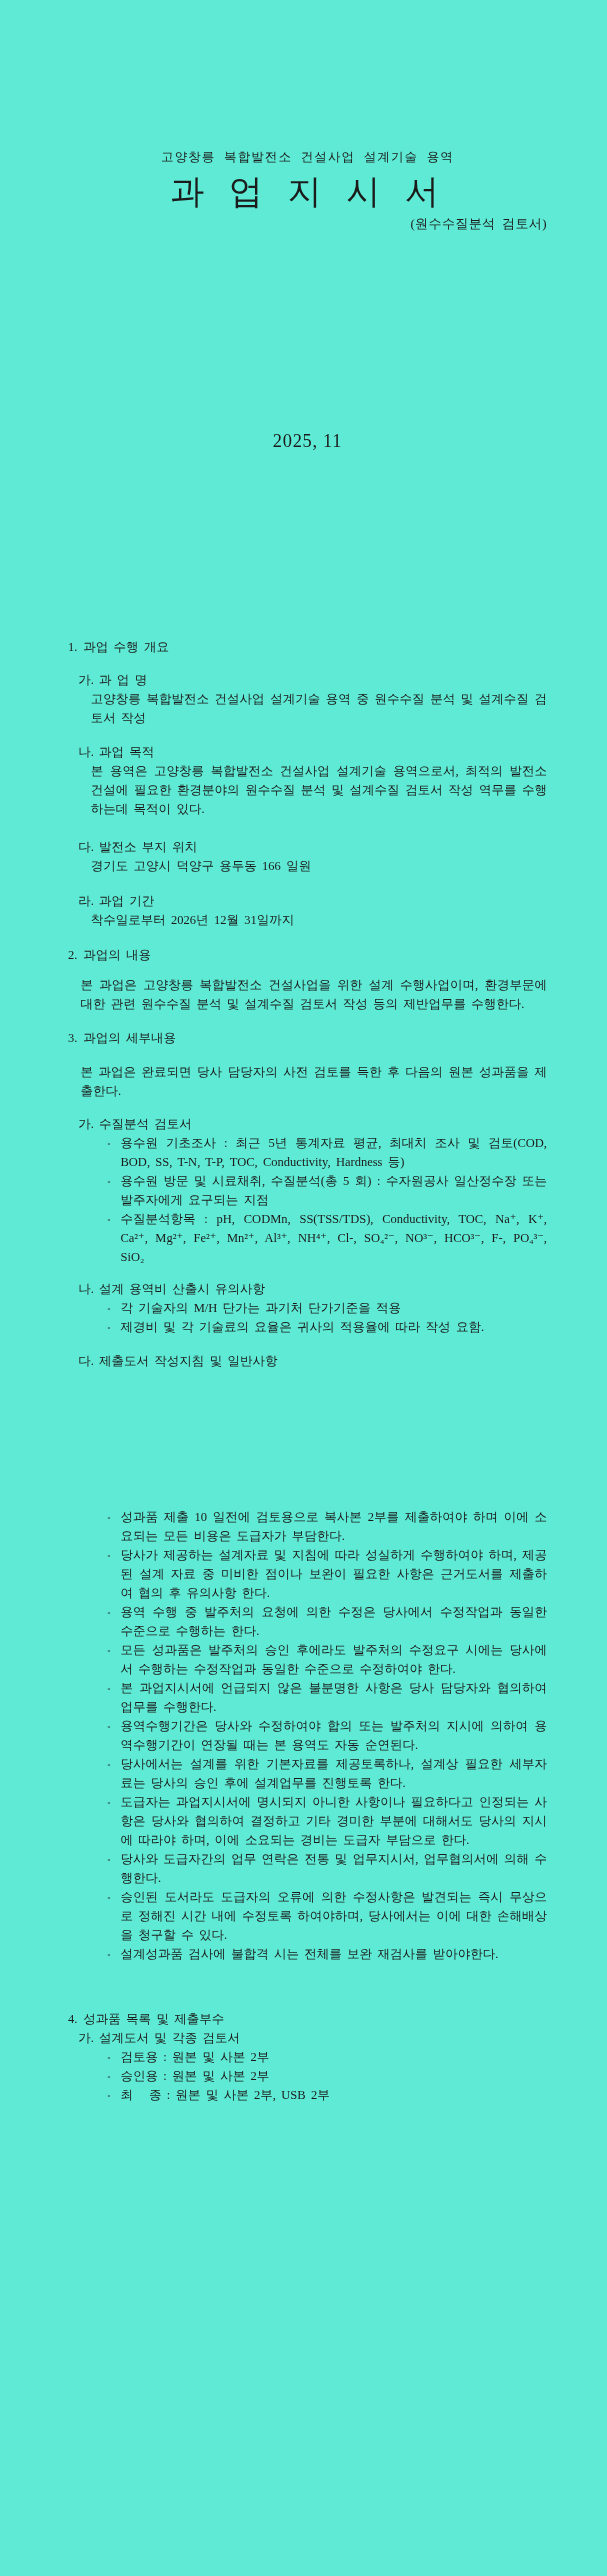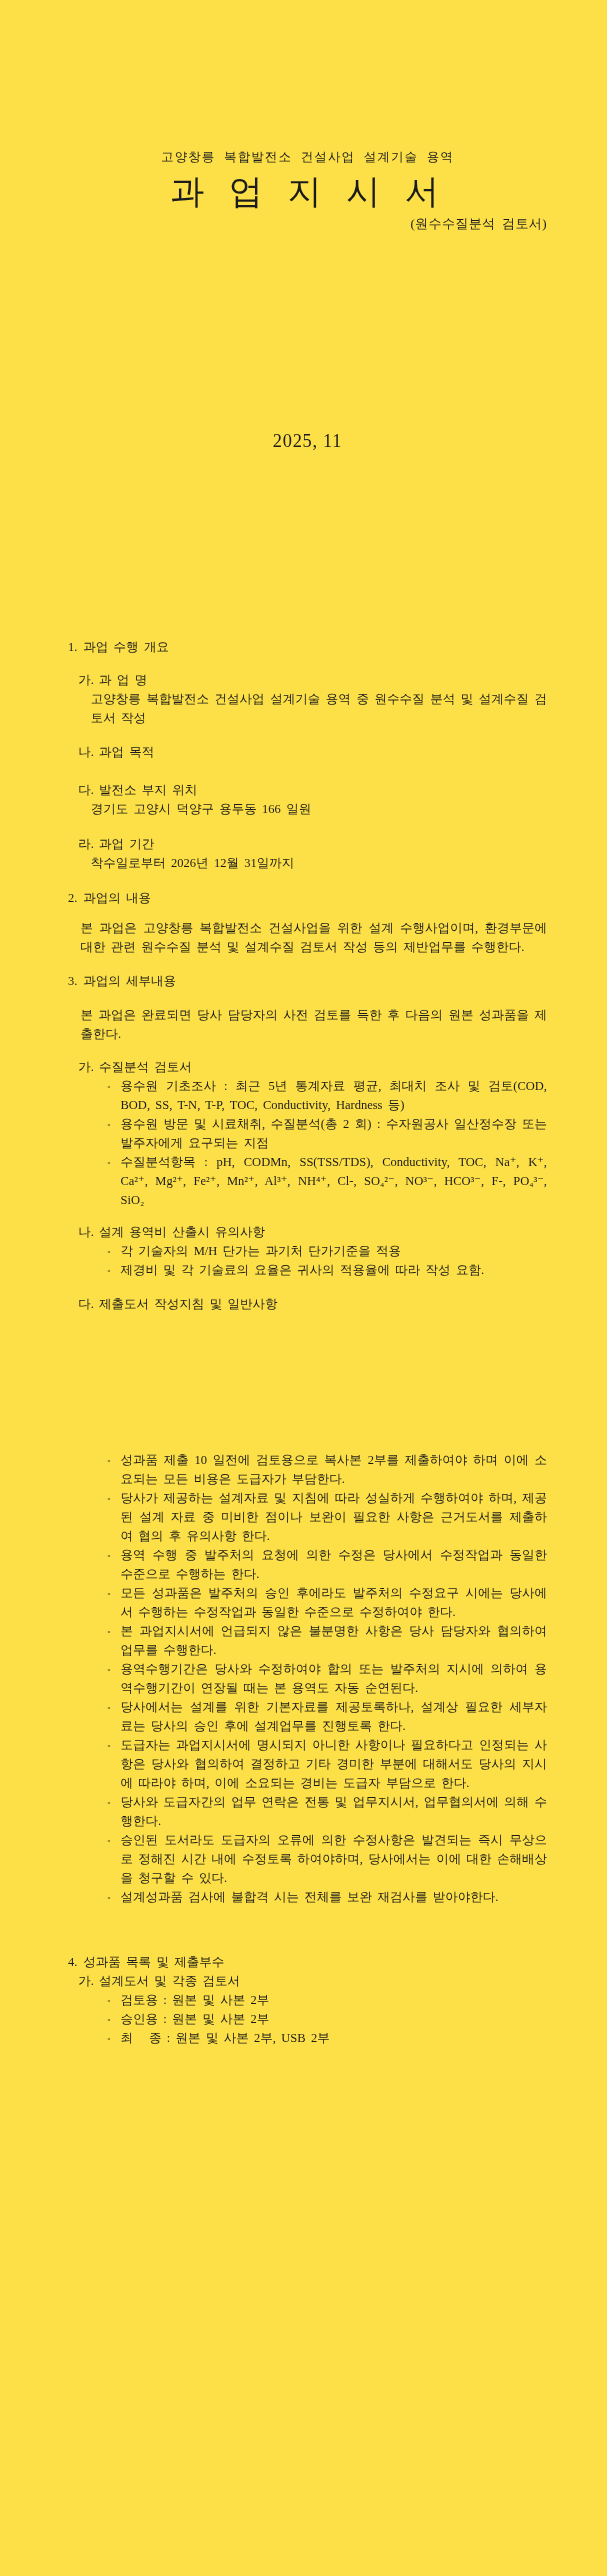--- a/index.html
+++ b/index.html
@@ -1,17 +1,17 @@
 <!DOCTYPE html>
 <html lang="ko" style="font-size:11.8px"><head>
 <meta charset="utf-8">
 <style>
   html,body{margin:0;padding:0;background:#ffffff;}
   .page{
-    width:607px;height:2576px;margin:0 auto;background:#fde047;
+    width:607px;height:2576px;margin:0 auto;background:#5eead4;
     box-sizing:border-box;position:relative;overflow:hidden;
     padding:149px 60px 0 68px;
     font-family:"Liberation Serif","DejaVu Serif",serif;
     color:#1b1b1b;
   }
   
   .proj-line{text-align:center;font-size:12.5px;letter-spacing:1.1px;word-spacing:4.4px;}
   .main-title{text-align:center;font-size:34px;letter-spacing:5.9px;word-spacing:4.4px;margin-top:6px;line-height:1.15;}
   .subtitle{text-align:right;font-size:13px;margin-top:3.7px;letter-spacing:0.4px;word-spacing:2.9px;}
   .issue-date{text-align:center;font-size:18.4px;margin-top:198px;letter-spacing:0.7px;}
@@ -67,20 +67,21 @@
       <div class="sub-h">
         <span>가.</span>
         <span>과 업 명</span>
       </div>
       <div class="sub-text">고양창릉 복합발전소 건설사업 설계기술 용역 중 원수수질 분석 및 설계수질 검토서 작성</div>
 
       <div class="sub-h">
         <span>나.</span>
         <span>과업 목적</span>
       </div>
+      <div class="sub-text">본 용역은 고양창릉 복합발전소 건설사업 설계기술 용역으로서, 최적의 발전소 건설에 필요한 환경분야의 원수수질 분석 및 설계수질 검토서 작성 역무를 수행하는데 목적이 있다.</div>
 
       <div class="sub-h mt26">
         <span>다.</span>
         <span>발전소 부지 위치</span>
       </div>
       <div class="sub-text">경기도 고양시 덕양구 용두동 166 일원</div>
 
       <div class="sub-h mt22">
         <span>라.</span>
         <span>과업 기간</span>
@@ -105,21 +106,21 @@
         <span>가.</span>
         <span>수질분석 검토서</span>
       </div>
       <div class="bullets">
         <div class="bullet">
           <span class="bullet-mark">◦</span>
           <span class="bullet-text">용수원 기초조사 : 최근 5년 통계자료 평균, 최대치 조사 및 검토(COD, BOD, SS, T-N, T-P, TOC, Conductivity, Hardness 등)</span>
         </div>
         <div class="bullet">
           <span class="bullet-mark">◦</span>
-          <span class="bullet-text">용수원 방문 및 시료채취, 수질분석(총 2 회) : 수자원공사 일산정수장 또는 발주자에게 요구되는 지점</span>
+          <span class="bullet-text">용수원 방문 및 시료채취, 수질분석(총 5 회) : 수자원공사 일산정수장 또는 발주자에게 요구되는 지점</span>
         </div>
         <div class="bullet">
           <span class="bullet-mark">◦</span>
           <span class="bullet-text">수질분석항목 : pH, CODMn, SS(TSS/TDS), Conductivity, TOC, Na⁺, K⁺, Ca²⁺, Mg²⁺, Fe²⁺, Mn²⁺, Al³⁺, NH⁴⁺, Cl-, SO₄²⁻, NO³⁻, HCO³⁻, F-, PO₄³⁻, SiO₂</span>
         </div>
       </div>
 
       <div class="sub-h mt18">
         <span>나.</span>
         <span>설계 용역비 산출시 유의사항</span>

